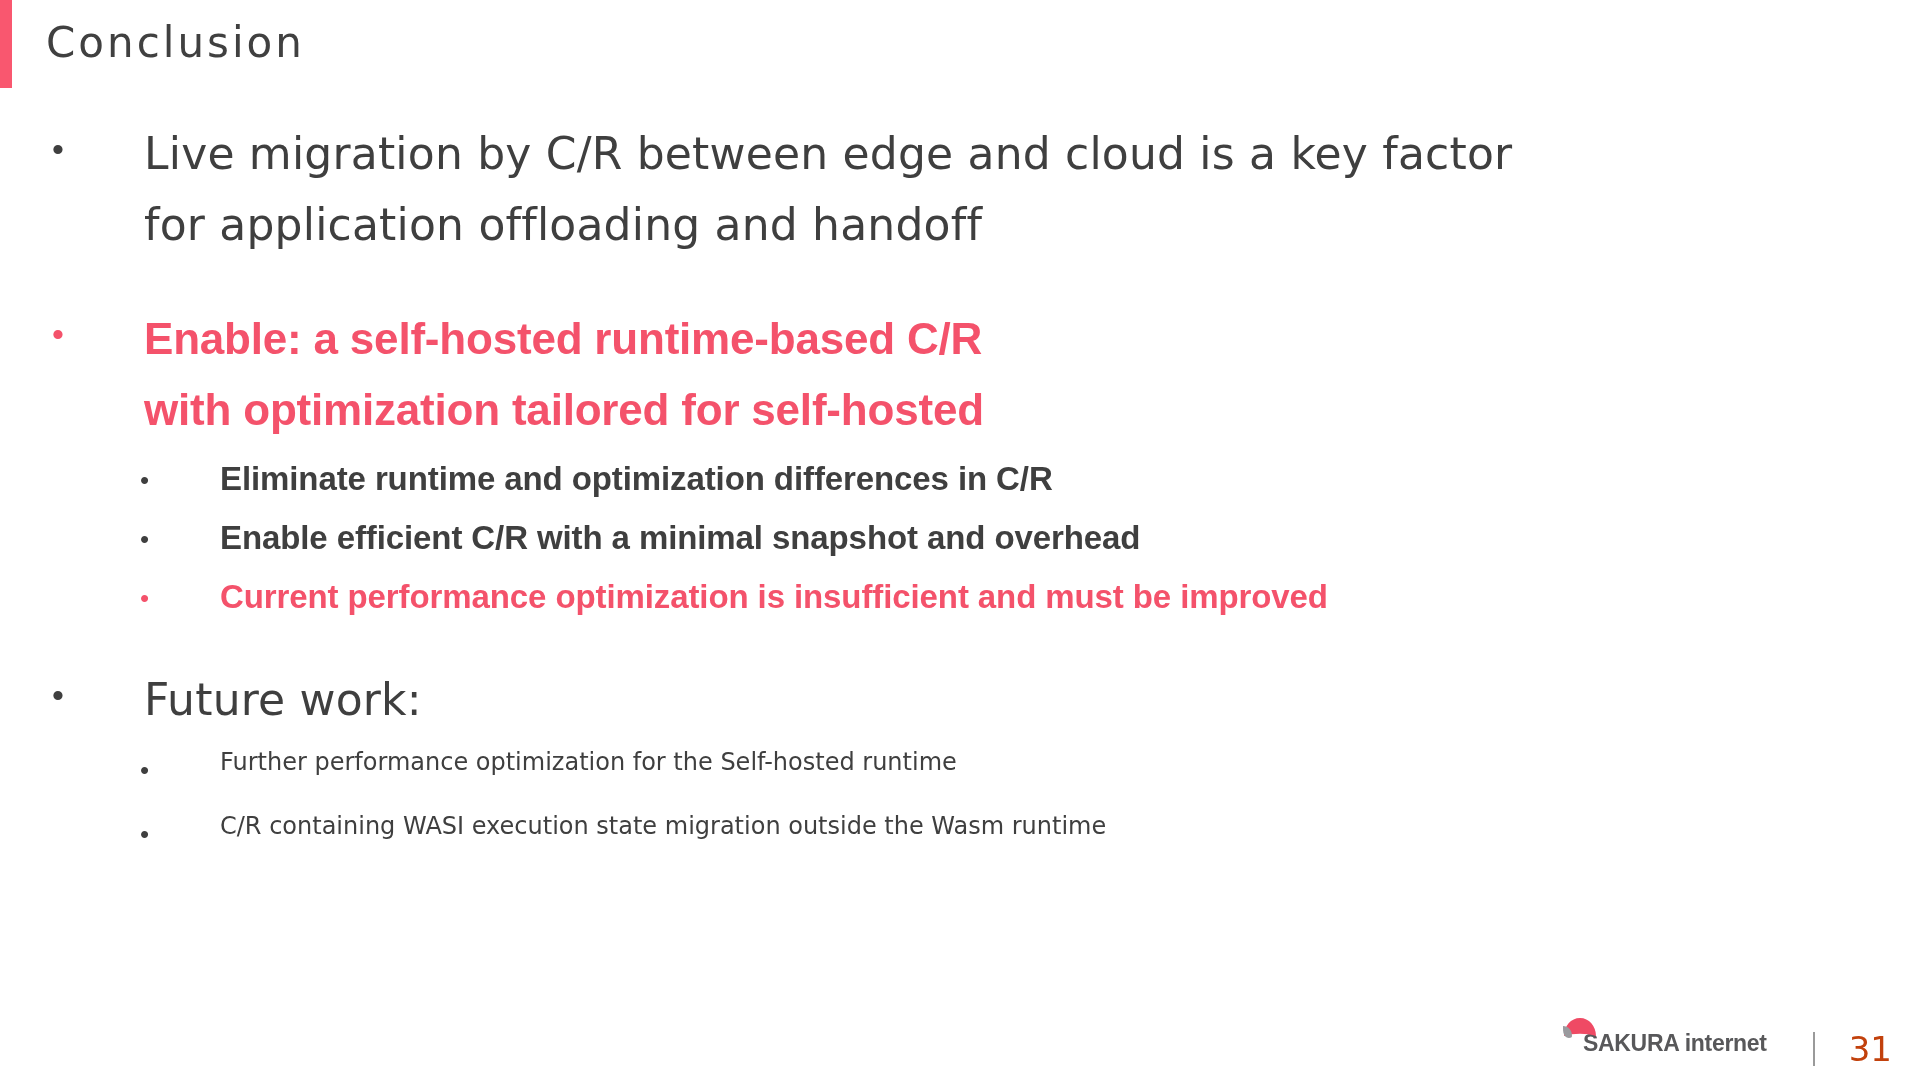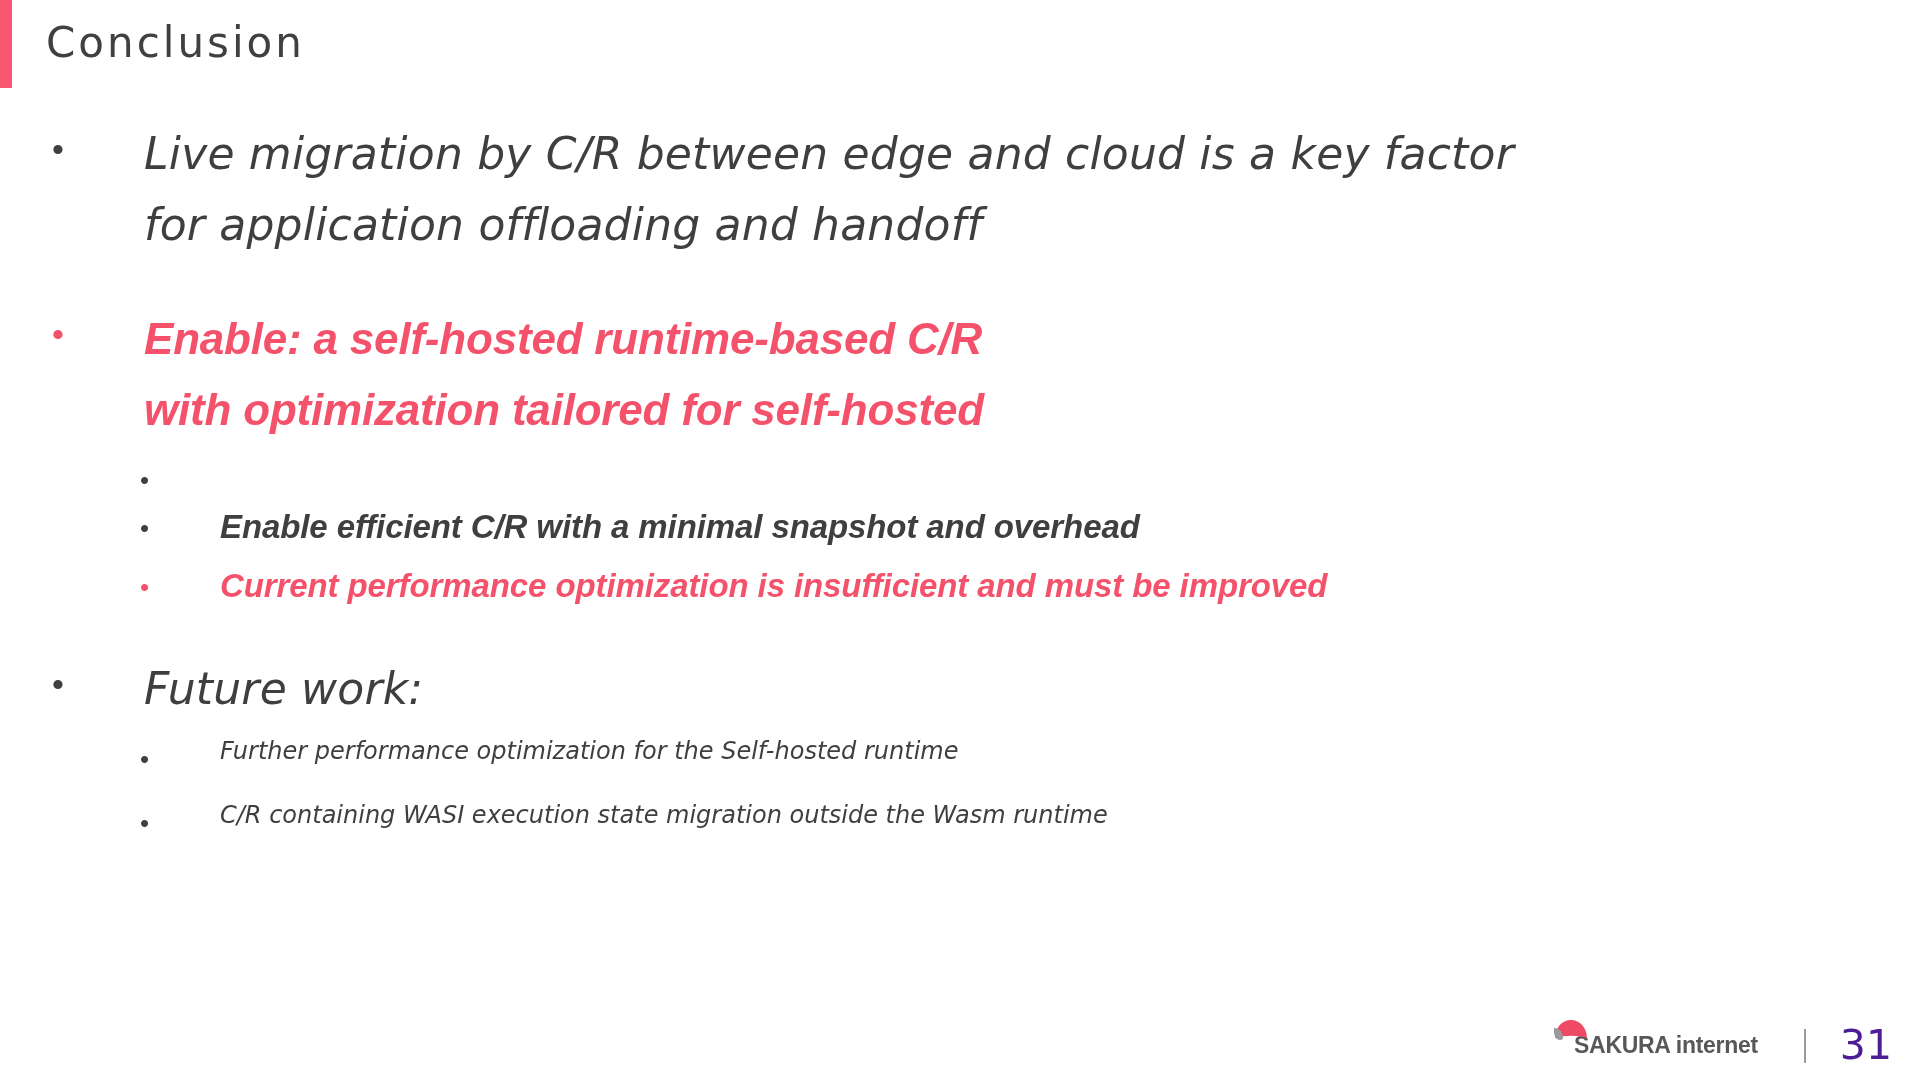--- a/index.html
+++ b/index.html
@@ -60,21 +60,20 @@
   .bullet-mark {
     flex: 0 0 auto;
     text-align: left;
     line-height: 1;
     user-select: none;
   }
 
   .bullet-text {
     flex: 0 1 auto;
     white-space: nowrap;
-    font-style: italic;
   }
 
   
   .lvl1 {
     padding-left: 52px;
   }
   .lvl1 .bullet-mark {
     width: 92px;
     font-size: 34px;
     color: #3f3f3f;
@@ -133,21 +132,21 @@
   .wrapline {
     display: block;
   }
 
   
   .footer {
     position: absolute;
     right: 28px;
     bottom: 14px;
     display: flex;
-    align-items: center;
+    align-items: flex-start;
     gap: 16px;
   }
   .brand {
     display: flex;
     align-items: flex-end;
     position: relative;
     padding-right: 22px;
   }
   .brand-mark {
     position: absolute;
@@ -165,22 +164,22 @@
     line-height: 1;
     padding-left: 16px;
   }
   .footer-divider {
     width: 2px;
     height: 34px;
     background: #9a9a9a;
     margin: 0 18px 0 8px;
   }
   .page-number {
-    font-size: 41px;
-    color: #4c1d95;
+    font-size: 34px;
+    color: #c2410c;
     font-family: "DejaVu Sans", sans-serif;
     line-height: 1;
     font-weight: 400;
   }
 </style>
 </head>
 <body>
 
 <div class="slide">
 
@@ -204,20 +203,21 @@
       <span class="bullet-text">
         <span class="wrapline">Enable: a self-hosted runtime-based C/R</span>
         <span class="wrapline">with optimization tailored for self-hosted</span>
       </span>
     </div>
 
     <div class="spacer-sm"></div>
 
     <div class="bullet-row lvl2 bold">
       <span class="bullet-mark">•</span>
+      <span class="bullet-text">Eliminate runtime and optimization differences in C/R</span>
     </div>
 
     <div class="spacer-sm"></div>
 
     <div class="bullet-row lvl2 bold">
       <span class="bullet-mark">•</span>
       <span class="bullet-text">Enable efficient C/R with a minimal snapshot and overhead</span>
     </div>
 
     <div class="spacer-sm"></div>

